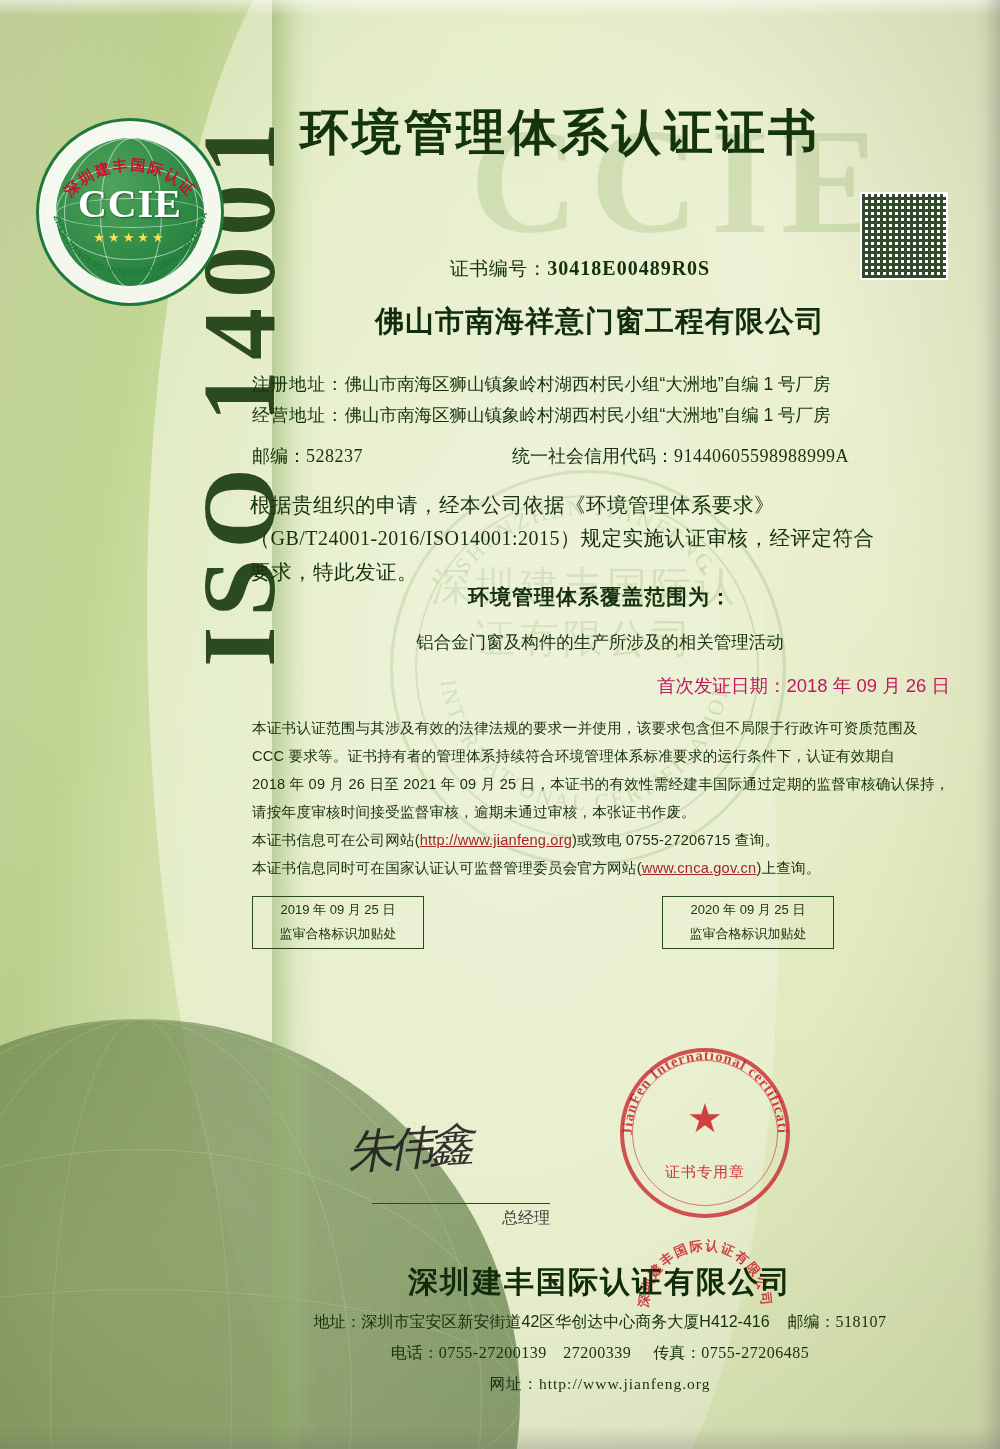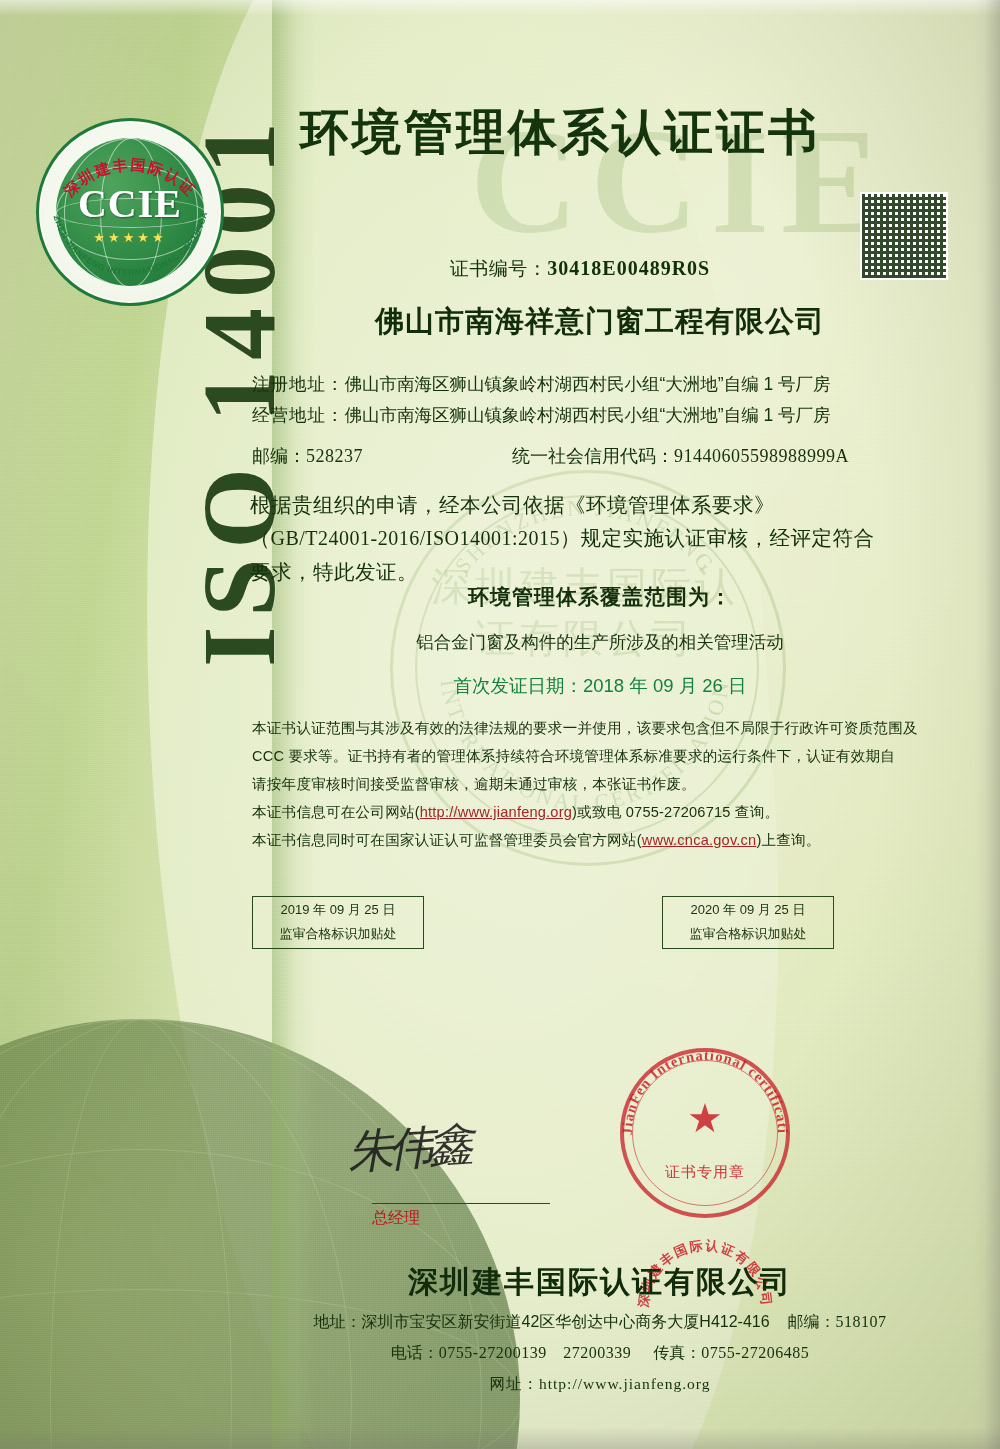--- a/index.html
+++ b/index.html
@@ -316,23 +316,23 @@
     left: 250px; top: 630px;
     width: 700px;
     text-align: center;
     font-size: 17.5px;
     color: #18340f;
   }
   .first-issue {
     position: absolute;
     left: 250px; top: 673px;
     width: 700px;
-    text-align: center;
+    text-align: right;
     font-size: 18.5px;
-    color: #15803d;
+    color: #be185d;
   }
   .fineprint {
     position: absolute;
     left: 252px; top: 714px;
     width: 712px;
     font-size: 14.6px;
     line-height: 28px;
     color: #16310d;
     letter-spacing: 0.2px;
   }
@@ -377,23 +377,23 @@
   .sig-line {
     position: absolute;
     left: 372px; top: 1203px;
     width: 178px;
     border-top: 1px solid #2b4a1c;
   }
   .sig-title {
     position: absolute;
     left: 372px; top: 1208px;
     width: 178px;
-    text-align: left;
+    text-align: right;
     font-size: 16px;
-    color: #b91c1c;
+    color: #404040;
   }
   .red-seal {
     position: absolute;
     left: 620px; top: 1048px;
     width: 170px; height: 170px;
   }
   .red-seal-ring {
     position: absolute; inset: 0;
     border-radius: 50%;
     border: 4px solid rgba(200,20,30,0.72);
@@ -563,20 +563,21 @@
   <div class="scope-title">环境管理体系覆盖范围为：</div>
   <div class="scope-body">铝合金门窗及构件的生产所涉及的相关管理活动</div>
 
   <div class="first-issue">
     <span>首次发证日期：</span><span>2018 年 09 月 26 日</span>
   </div>
 
   <div class="fineprint">
     <div>本证书认证范围与其涉及有效的法律法规的要求一并使用，该要求包含但不局限于行政许可资质范围及</div>
     <div>CCC 要求等。证书持有者的管理体系持续符合环境管理体系标准要求的运行条件下，认证有效期自</div>
+    <div>2018 年 09 月 26 日至 2021 年 09 月 25 日，本证书的有效性需经建丰国际通过定期的监督审核确认保持，</div>
     <div>请按年度审核时间接受监督审核，逾期未通过审核，本张证书作废。</div>
     <div>
       <span>本证书信息可在公司网站(</span><a href="#">http://www.jianfeng.org</a><span>)或致电 0755-27206715 查询。</span>
     </div>
     <div>
       <span>本证书信息同时可在国家认证认可监督管理委员会官方网站(</span><a href="#">www.cnca.gov.cn</a><span>)上查询。</span>
     </div>
   </div>
 
   <div class="stamp-boxes">

